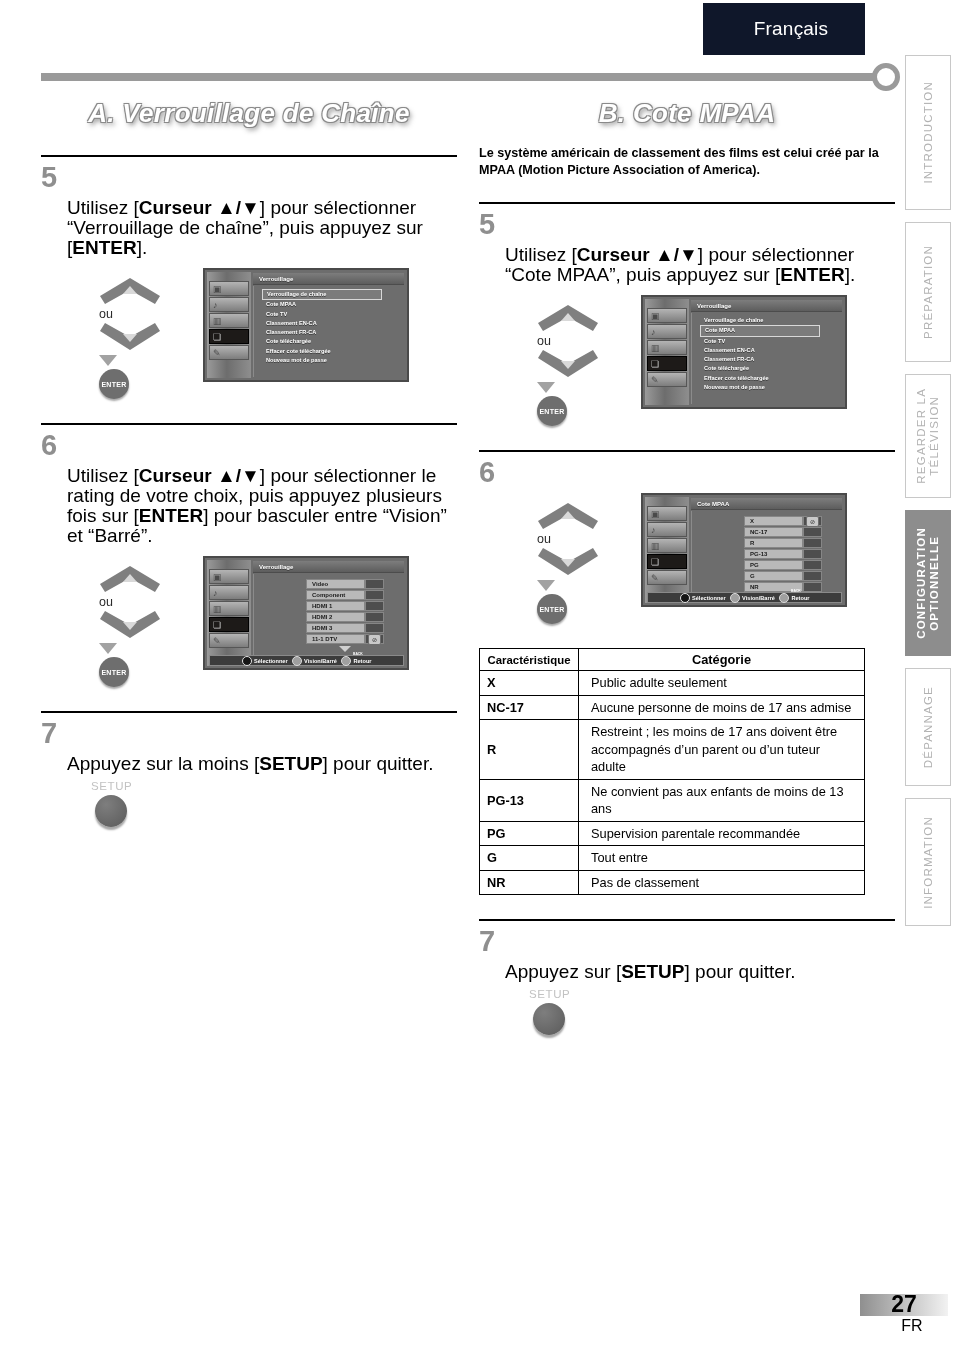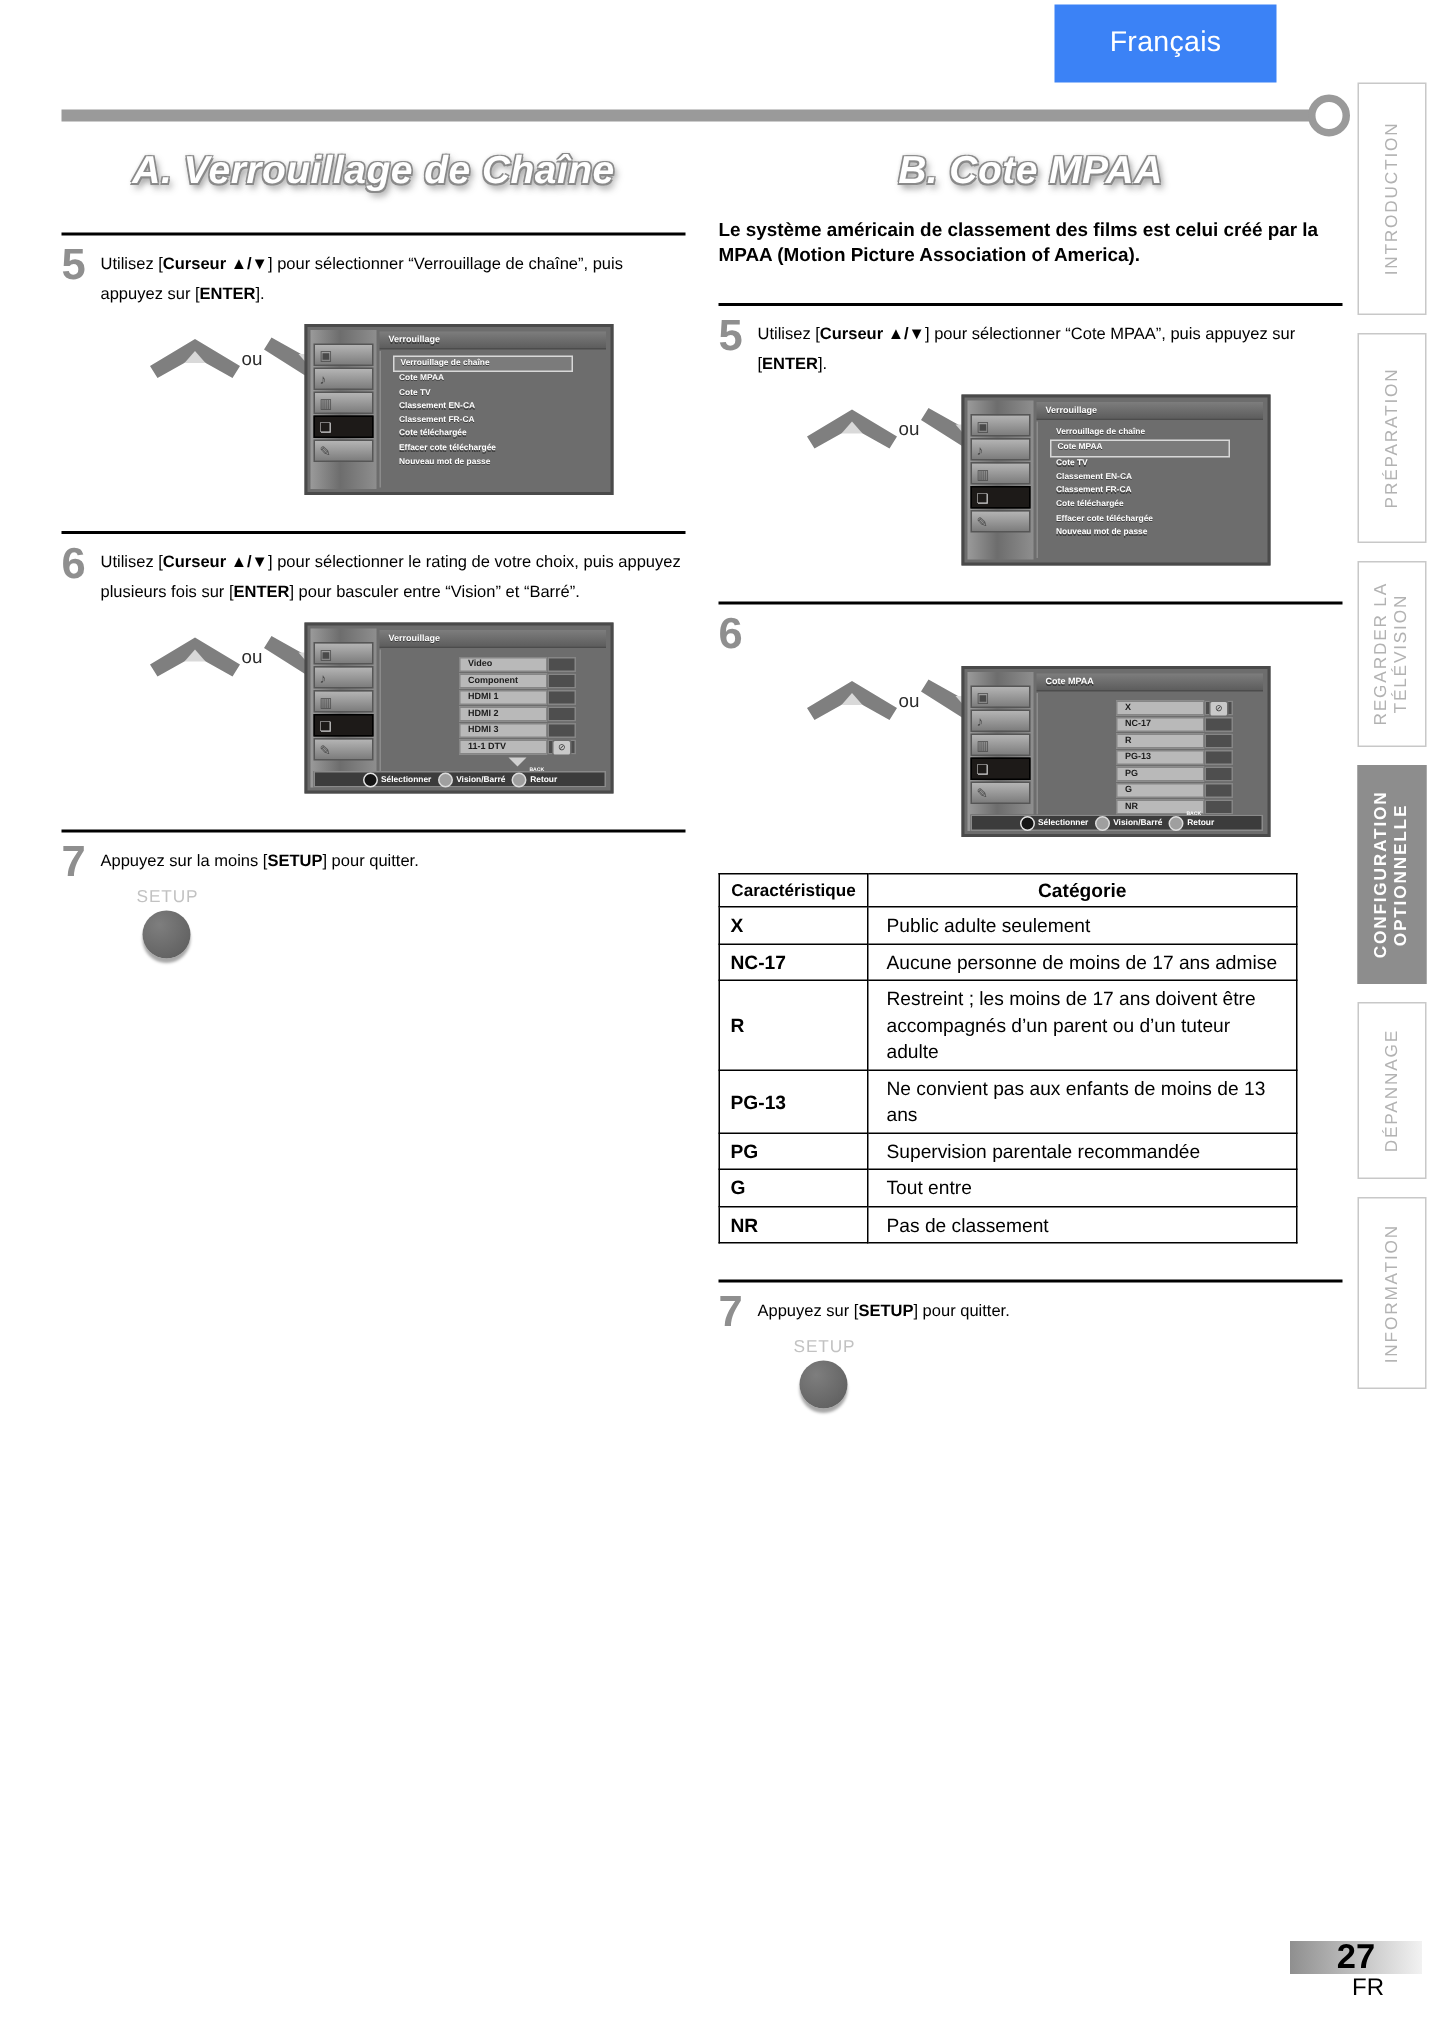--- a/index.html
+++ b/index.html
@@ -6,22 +6,22 @@
   body{
     width:954px;height:1348px;position:relative;background:#ffffff;
     font-family:"Liberation Sans", sans-serif;color:#000;
     -webkit-font-smoothing:antialiased;
   }
   .page{position:absolute;inset:0;}
 
   
   .lang-tab{
     position:absolute;left:703px;top:3px;width:148px;height:52px;
-    background:#3b82f6;color:#fff;display:flex;align-items:center;justify-content:center;
-    font-size:19px;letter-spacing:.2px;
+    background:#0f172a;color:#fff;display:flex;align-items:center;justify-content:center;
+    font-size:19px;letter-spacing:.2px;padding-left:14px;
   }
   
   .top-rule{position:absolute;left:41px;top:73px;width:852px;height:8px;background:#9a9a9a;}
   .top-circle{position:absolute;left:872px;top:63px;width:28px;height:28px;border-radius:50%;
     background:#fff;border:5px solid #9a9a9a;box-sizing:border-box;}
 
   
   .side-tabs{position:absolute;left:905px;top:55px;width:46px;}
   .side-tab{
     width:46px;box-sizing:border-box;border:1px solid #c8c8c8;background:#fff;
@@ -49,25 +49,25 @@
   }
   .sec-intro{font-size:12.6px;font-weight:bold;line-height:16.5px;margin-top:14px;}
 
   
   .step-rule{border-top:2px solid #000;margin-top:24px;}
   .step{display:flex;padding-top:9px;}
   .step-num{
     width:26px;flex:0 0 26px;font-size:29px;font-weight:bold;color:#8f8f8f;
     line-height:22px;
   }
-  .step-body{flex:1;font-size:11px;line-height:20px;}
+  .step-body{flex:1;font-size:19px;line-height:20px;margin-top:32px;}
   .step-body b{font-weight:bold;}
 
   
-  .remote{width:90px;display:flex;flex-direction:row;align-items:center;padding-top:8px;}
+  .remote{width:90px;display:flex;flex-direction:column;align-items:flex-start;padding-top:8px;}
   .chev{width:62px;height:30px;position:relative;}
   .chev svg{display:block;}
   .ou{font-size:12.5px;color:#2b2b2b;margin:1px 0 1px;}
   .smalltri{width:0;height:0;border-left:9px solid transparent;border-right:9px solid transparent;
      border-top:11px solid #a2a2a2;margin:3px 0 3px;}
   .enter-btn{
     width:30px;height:30px;border-radius:50%;background:#6e6e6e;
     display:flex;align-items:center;justify-content:center;
     color:#fff;font-size:7px;font-weight:bold;letter-spacing:.3px;
     box-shadow:0 2px 2px rgba(0,0,0,.35);

